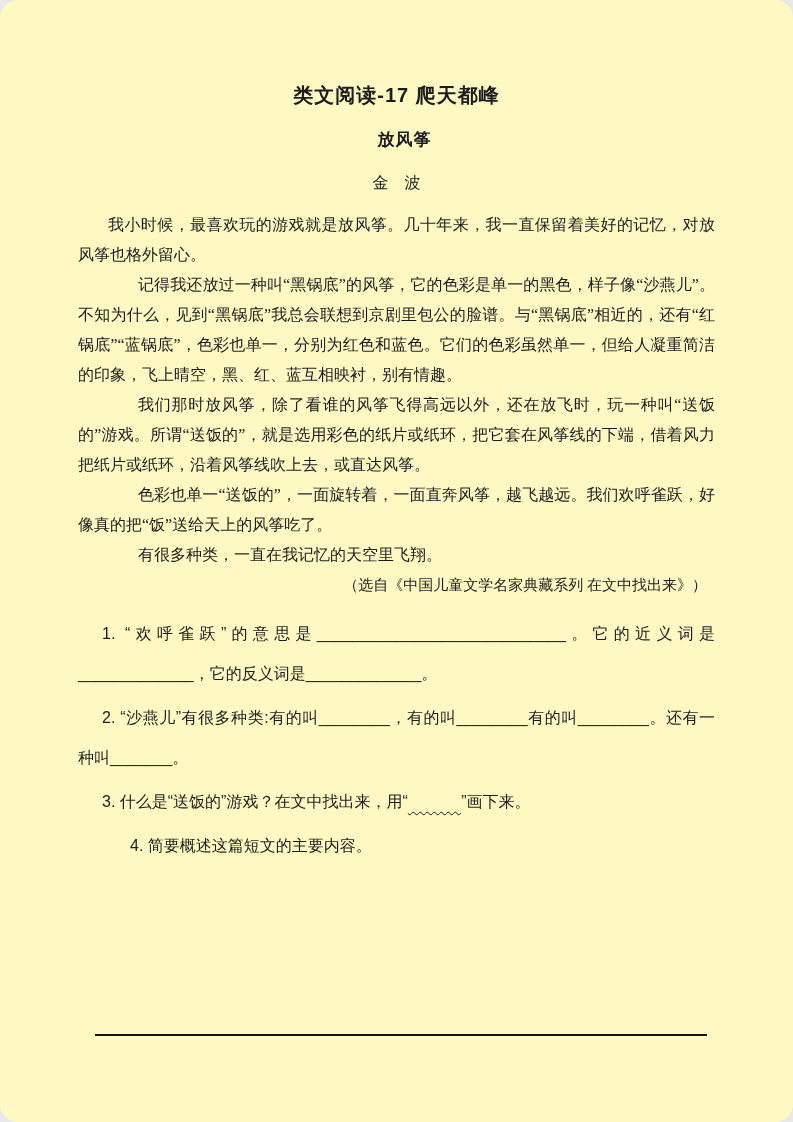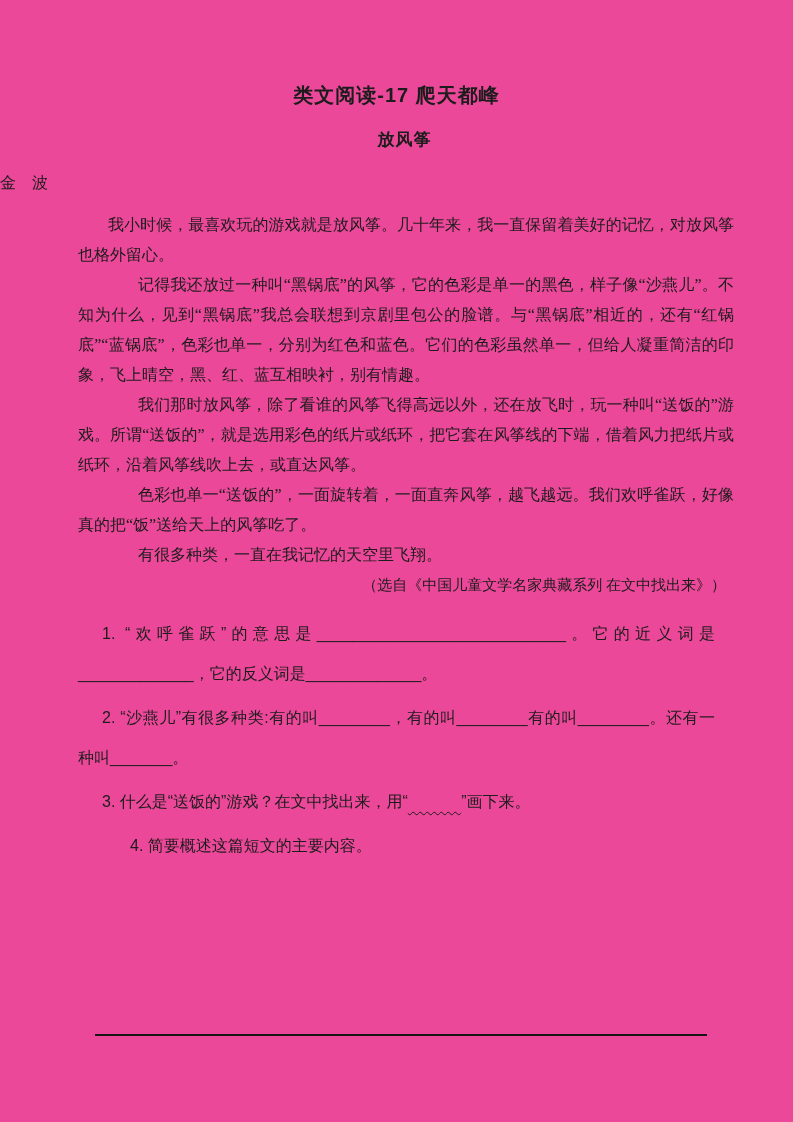--- a/index.html
+++ b/index.html
@@ -1,44 +1,45 @@
 <!DOCTYPE html>
 <html><head>
 <meta charset="utf-8">
 <style>
   html, body { margin: 0; padding: 0; background: #e8e8e8; }
   .page {
     position: relative;
     width: 793px;
     height: 1122px;
     margin: 0 auto;
-    background: #ec4899;
+    background: #fef9c3;
     color: #1c1c1c;
     overflow: hidden;
+    border-radius: 18px;
   }
   .lesson-title {
     margin: 0;
     padding-top: 84px;
     text-align: center;
     font: bold 20px/22px "Liberation Sans", sans-serif;
     letter-spacing: 1px;
   }
   .passage-title {
     margin: 24px 0 0 16px;
     text-align: center;
     font: bold 17px/20px "Liberation Sans", sans-serif;
     letter-spacing: 1px;
   }
   .author {
     margin-top: 24px;
-    text-align: left;
+    text-align: center;
     font: 16px/18px "Liberation Serif", serif;
   }
   .passage {
-    margin: 18px 59px 0 78px;
+    margin: 18px 78px 0 78px;
     font: 16px/30px "Liberation Serif", serif;
     text-align: justify;
   }
   .passage p { margin: 0; }
   .para-indent-sm { text-indent: 30px; }
   .para-indent-lg { text-indent: 60px; }
   .attribution {
     margin-top: 8px;
     text-align: right;
     text-indent: 0;

